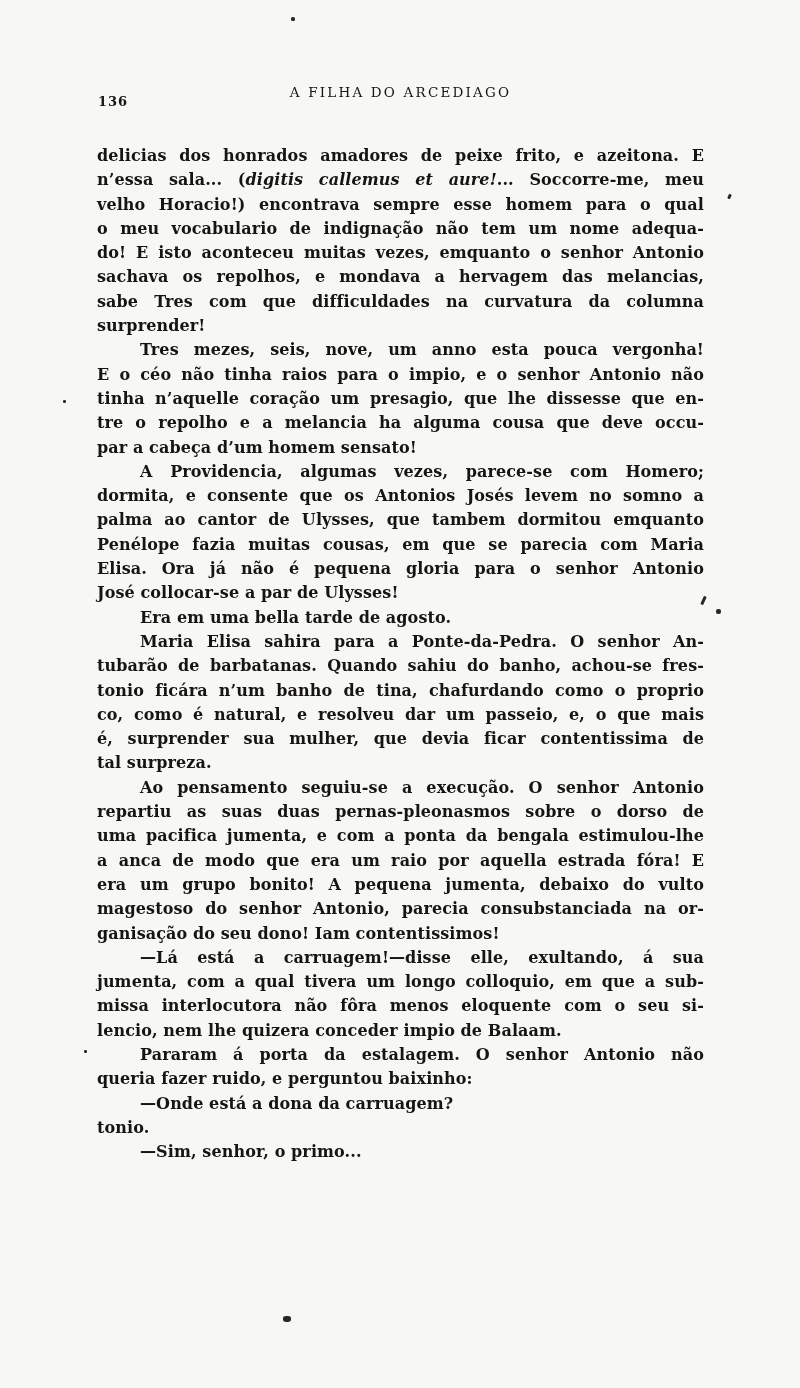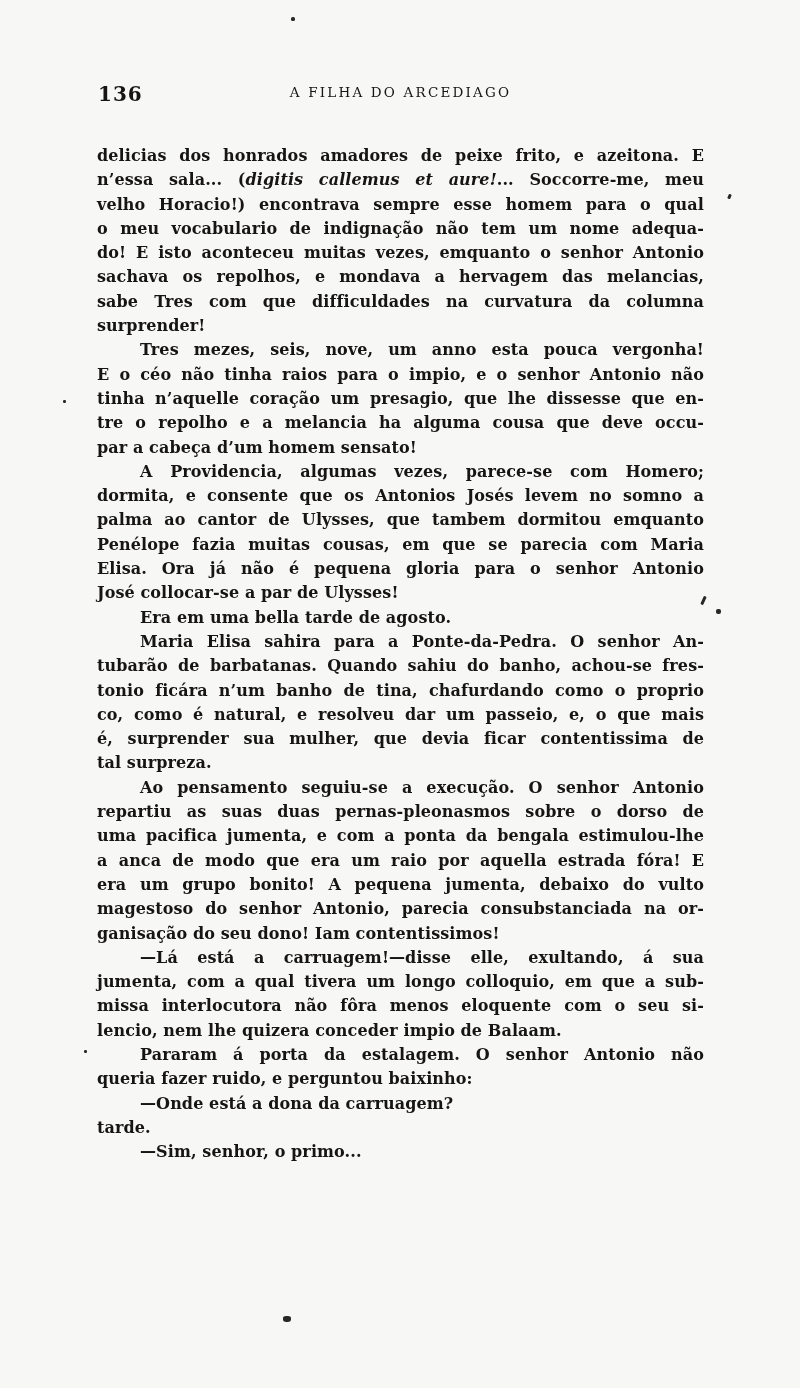--- a/index.html
+++ b/index.html
@@ -16,22 +16,22 @@
   .header {
     position: absolute;
     top: 82px;
     left: 97px;
     width: 607px;
     height: 22px;
   }
   .page-number {
     position: absolute;
     left: 1px;
-    top: 0;
-    font-size: 20px;
+    top: 12px;
+    font-size: 13px;
     font-weight: bold;
     letter-spacing: 1px;
   }
   .running-title {
     position: absolute;
     left: 0;
     right: 0;
     top: 2px;
     text-align: center;
     font-size: 13.5px;
@@ -131,21 +131,21 @@
         <div class="line">lencio, nem lhe quizera conceder impio de Balaam.</div>
       </div>
       <div class="para">
         <div class="line just first">Pararam á porta da estalagem. O senhor Antonio não</div>
         <div class="line">queria fazer ruido, e perguntou baixinho:</div>
       </div>
       <div class="para">
         <div class="line first">—Onde está a dona da carruagem?</div>
       </div>
       <div class="para">
-        <div class="line">tarde.</div>
+        <div class="line">tonio.</div>
       </div>
       <div class="para">
         <div class="line first">—Sim, senhor, o primo...</div>
       </div>
     </div>
 
 <div class="speck" style="left: 291px; top: 17px; width: 4px; height: 4px;"></div>
     <div class="speck tick" style="left: 728px; top: 194px; width: 3px; height: 5px;"></div>
     <div class="speck" style="left: 63px; top: 400px; width: 3px; height: 3px;"></div>
     <div class="speck tick" style="left: 702px; top: 596px; width: 3px; height: 9px;"></div>

